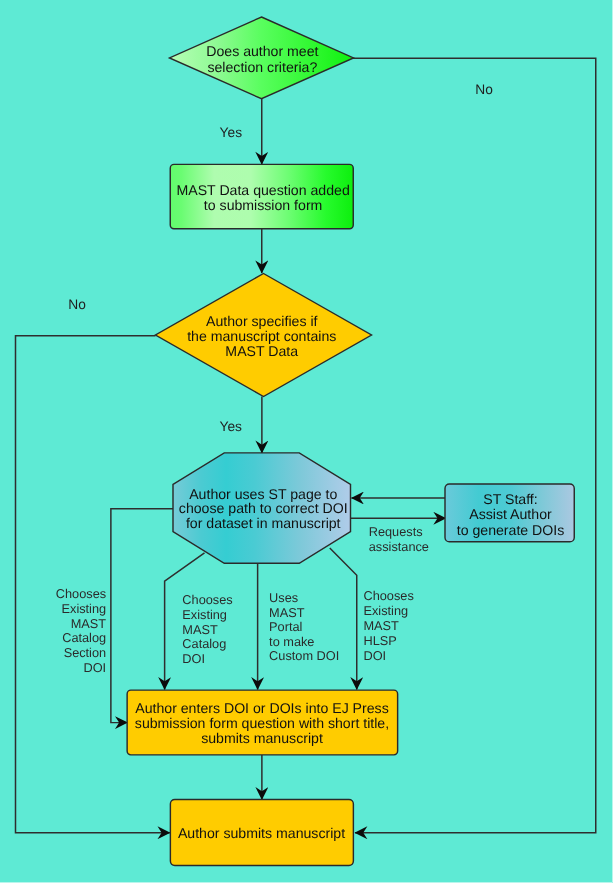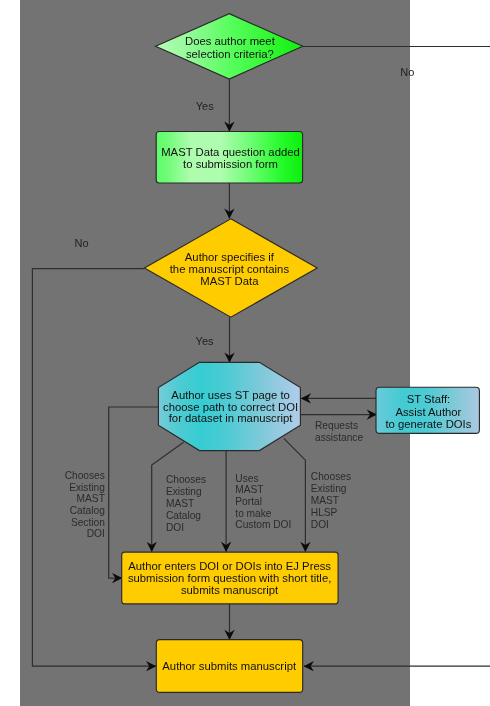--- a/index.html
+++ b/index.html
@@ -1,18 +1,18 @@
 <!DOCTYPE html>
 <html><head>
 <meta charset="utf-8">
 <title>MAST DOI Workflow</title>
 <style>
   html,body{margin:0;padding:0;background:#ffffff;}
   body{width:490px;height:706px;overflow:hidden;font-family:"Liberation Sans",sans-serif;}
-  #stage{position:relative;width:390px;height:706px;background:#737373;margin-left:20px;}
+  #stage{position:relative;width:490px;height:706px;background:#5eead4;}
   svg#flow{position:absolute;left:0;top:0;width:490px;height:706px;display:block;}
   text{font-family:"Liberation Sans",sans-serif;}
   .nodetxt{fill:#111111;text-anchor:middle;font-size:11.3px;}
   .branchtxt{fill:#2b2b2b;font-size:10.2px;}
   .yntxt{fill:#1f1f1f;font-size:11px;}
   .conn{fill:none;stroke:#2e2e2e;stroke-width:1.2;}
   .shapeoutline{stroke:#2a2a2a;stroke-width:1.15;}
 </style>
 </head>
 <body>

